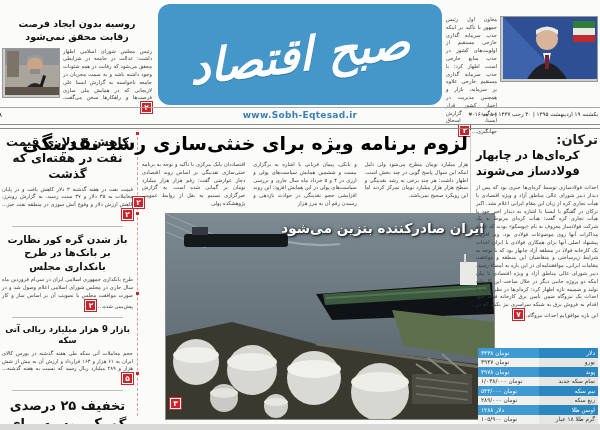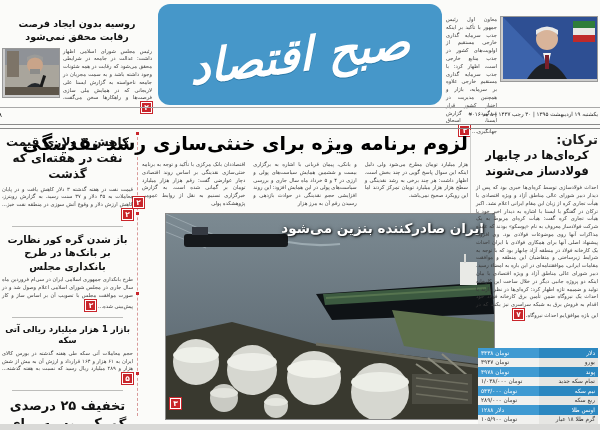--- a/index.html
+++ b/index.html
@@ -26,21 +26,21 @@
   .hsep{border-top:1px solid #bdbdbb;}
   
   .lead-headline{font-size:19px;font-weight:bold;color:#000000;text-align:center;direction:rtl;white-space:nowrap;letter-spacing:-.4px;}
   .lead-cols{column-count:3;column-gap:8px;}
   
   .main-photo{position:absolute;left:141px;top:213px;width:328px;height:205px;border:1px solid #888;overflow:hidden;margin-left:24px;}
   .photo-caption{position:absolute;top:6px;right:10px;color:#fff;font-size:13.5px;font-weight:bold;direction:rtl;text-shadow:1px 1px 2px rgba(0,0,0,.85),0 0 4px rgba(0,0,0,.6);}
   .photo-badge{position:absolute;left:4px;bottom:10px;}
   
   .kicker{font-size:13px;font-weight:bold;color:#222;direction:rtl;text-align:right;}
-  .rc-headline{font-size:11.5px;font-weight:bold;color:#0f0f0f;direction:rtl;text-align:center;line-height:1.4;}
+  .rc-headline{font-size:11.5px;font-weight:bold;color:#0f0f0f;direction:rtl;text-align:left;line-height:1.4;}
   
   .mtable{position:absolute;left:478px;top:348px;width:120px;border-collapse:collapse;direction:rtl;}
   .mtable td{font-size:5.8px;padding:1.5px 3px;height:6.5px;white-space:nowrap;}
   .mtable tr.blue td{background:#3f9ad2;color:#fff;}
   .mtable tr.blue td.lbl{background:#2b87c0;}
   .mtable tr.lite td{background:#f1f1ef;color:#333;}
   .mtable tr.lite td.lbl{background:#e6e6e3;}
   .mtable td.val{text-align:left;direction:ltr;}
   .highlight{background:#f6bcc4;}
   .bottom-strip{position:absolute;left:0;top:424px;width:600px;height:6px;background:#d9d9d7;}
@@ -95,20 +95,21 @@
       </div>
       <div class="tiny" style="flex:1;">
         <span>معاون اول رئیس جمهور با تأکید بر اینکه جذب سرمایه گذاری خارجی مستقیم از اولویت‌های کشور در جذب منابع خارجی است، اظهار کرد: با جذب سرمایه گذاری مستقیم خارجی علاوه بر سرمایه، بازار و همچنین مدیریت در اختیار کشور قرار می‌گیرد. به گزارش ایسنا، اسحاق جهانگیری...</span>
         <span class="badge">۲</span>
       </div>
     </div>
   </div>
 
   <div class="rule-top"></div>
   <div class="info-line" style="right:598px;left:2px;text-align:left;">۸ صفحه | ۱۰۰۰ تومان | سال دوازدهم | شماره ۳۲۴۶</div>
+  <div class="site-url">www.Sobh-Eqtesad.ir</div>
   <div class="info-line" style="right:2px;font-size:5.5px;">یکشنبه ۱۹ اردیبهشت ۱۳۹۵ | ۳۰ رجب ۱۴۳۷ | ۸ مه ۲۰۱۶</div>
   <div class="rule-double"></div>
 
   <div class="vsep-red"></div>
   <div class="vsep-red-squares"></div>
   <div class="vsep-grey"></div>
 
   <div class="abs" style="left:142px;top:132px;width:326px;">
     <div class="lead-headline">لزوم برنامه ویژه برای خنثی‌سازی رشد نقدینگی</div>
     <div style="position:relative;margin-top:7px;">
@@ -222,21 +223,21 @@
     <div>
       <div class="headline-sm" style="font-size:10px;">باز شدن گره کور نظارت بر بانک‌ها در طرح بانکداری مجلس</div>
       <div class="tiny" style="margin-top:3px;">
         <span>طرح بانکداری جمهوری اسلامی ایران در سی‌ام فروردین ماه سال جاری در مجلس شورای اسلامی اعلام وصول شد و در صورت موافقت مجلس با تصویب آن بر اساس ساز و کار پیش‌بینی شده...</span>
         <span class="badge">۲</span>
       </div>
       <div class="hsep" style="margin:6px 10px 6px 10px;"></div>
     </div>
 
     <div>
-      <div class="headline-sm" style="font-size:8.5px;">بازار 1 هزار میلیارد ریالی آتی سکه</div>
+      <div class="headline-sm" style="font-size:8.5px;">بازار 9 هزار میلیارد ریالی آتی سکه</div>
       <div class="tiny" style="margin-top:3px;">
         <span>حجم معاملات آتی سکه طی هفته گذشته در بورس کالای ایران به ۶۱ هزار و ۱۶۴ قرارداد و ارزش آن به بیش از شش هزار و ۲۸۹ میلیارد ریال رسید که نسبت به هفته گذشته...</span>
         <span class="badge">۵</span>
       </div>
       <div class="hsep" style="margin:6px 10px 6px 10px;"></div>
     </div>
 
     <div>
       <div class="headline-sm" style="font-size:13px;">تخفیف ۲۵ درصدی گمرک روسیه برای کالاهای صادراتی ایران</div>
       <div class="tiny" style="margin-top:3px;">

